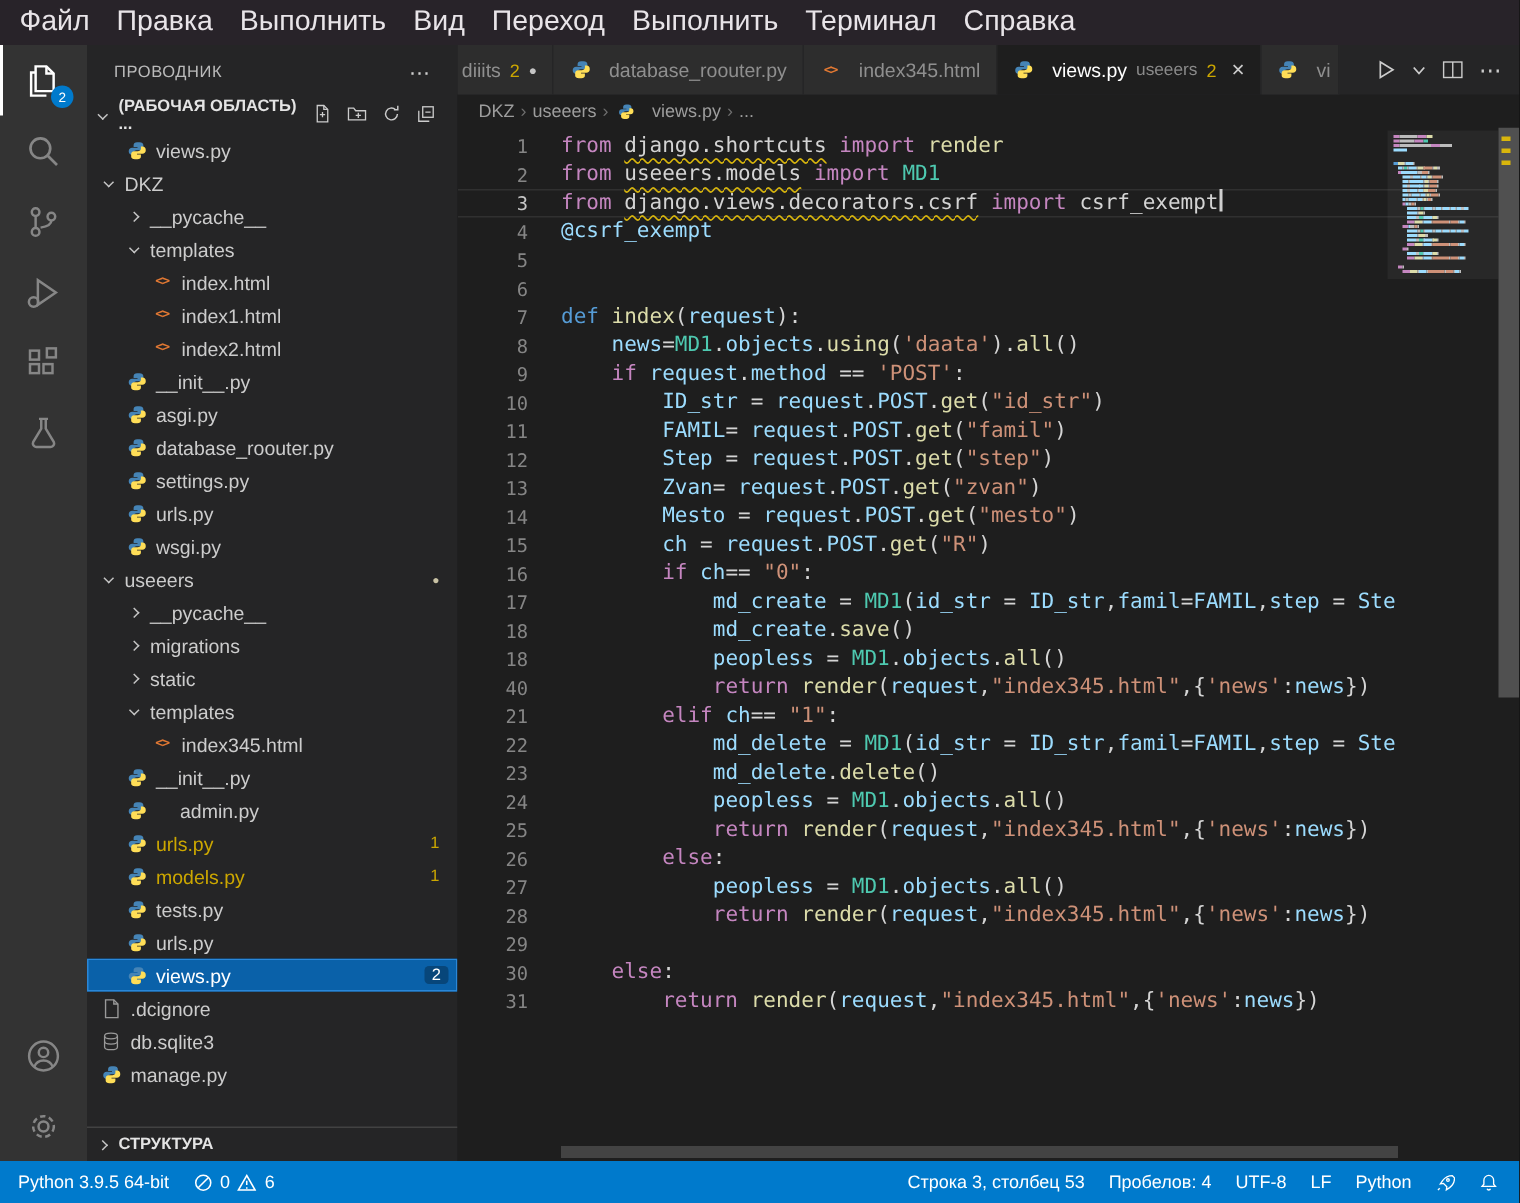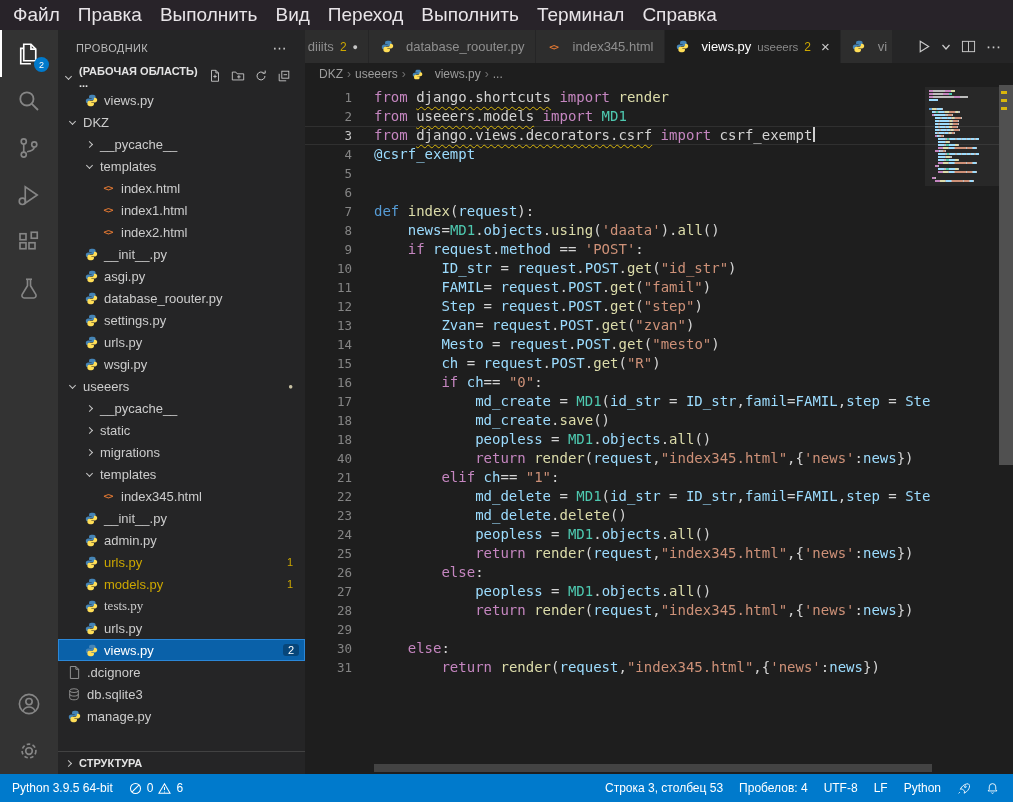--- a/index.html
+++ b/index.html
@@ -321,46 +321,46 @@
             <span class="chev open"></span>
             <span class="tree-label">useeers</span>
             <span class="tree-dot">●</span>
           </div>
           <div class="tree-row" style="padding-left: 25px;">
             <span class="chev closed"></span>
             <span class="tree-label">__pycache__</span>
           </div>
           <div class="tree-row" style="padding-left: 25px;">
             <span class="chev closed"></span>
+            <span class="tree-label">migrations</span>
+          </div>
+          <div class="tree-row" style="padding-left: 25px;">
+            <span class="chev closed"></span>
             <span class="tree-label">static</span>
-          </div>
-          <div class="tree-row" style="padding-left: 25px;">
-            <span class="chev closed"></span>
-            <span class="tree-label">migrations</span>
           </div>
           <div class="tree-row" style="padding-left: 25px;">
             <span class="chev open"></span>
             <span class="tree-label">templates</span>
           </div>
           <div class="tree-row" style="padding-left: 42px;">
             <span class="fico">
               <span class="html-glyph">&lt;&gt;</span>
             </span>
             <span class="tree-label">index345.html</span>
           </div>
           <div class="tree-row" style="padding-left: 25px;">
             <span class="fico">
               <svg width="13" height="13" viewBox="0 0 16 16">
                 <path fill="#4584b6" d="M7.9 1C6 1 5 1.9 5 3.3V5h3.2v.6H3.8C2.2 5.6 1 6.7 1 8.5s1 2.9 2.6 2.9H5V9.8C5 8.4 6.2 7.6 7.6 7.6h3C11.9 7.6 13 6.6 13 5.3v-2C13 1.9 11.7 1 9.9 1Z"></path>
                 <path fill="#ffde57" d="M8.1 15c1.9 0 2.9-.9 2.9-2.3V11H7.8v-.6h4.4c1.6 0 2.8-1.1 2.8-2.9s-1-2.9-2.6-2.9H11v1.6c0 1.4-1.2 2.2-2.6 2.2h-3C4.1 8.4 3 9.4 3 10.7v2C3 14.1 4.3 15 6.1 15Z"></path>
               </svg>
             </span>
             <span class="tree-label">__init__.py</span>
           </div>
-          <div class="tree-row" style="padding-left: 25px;">
+          <div class="tree-row" style="padding-left: 25px; gap: 16px;">
             <span class="fico">
               <svg width="13" height="13" viewBox="0 0 16 16">
                 <path fill="#4584b6" d="M7.9 1C6 1 5 1.9 5 3.3V5h3.2v.6H3.8C2.2 5.6 1 6.7 1 8.5s1 2.9 2.6 2.9H5V9.8C5 8.4 6.2 7.6 7.6 7.6h3C11.9 7.6 13 6.6 13 5.3v-2C13 1.9 11.7 1 9.9 1Z"></path>
                 <path fill="#ffde57" d="M8.1 15c1.9 0 2.9-.9 2.9-2.3V11H7.8v-.6h4.4c1.6 0 2.8-1.1 2.8-2.9s-1-2.9-2.6-2.9H11v1.6c0 1.4-1.2 2.2-2.6 2.2h-3C4.1 8.4 3 9.4 3 10.7v2C3 14.1 4.3 15 6.1 15Z"></path>
               </svg>
             </span>
             <span class="tree-label">admin.py</span>
           </div>
           <div class="tree-row warn" style="padding-left: 25px;">
             <span class="fico">
@@ -375,21 +375,21 @@
           <div class="tree-row warn" style="padding-left: 25px;">
             <span class="fico">
               <svg width="13" height="13" viewBox="0 0 16 16">
                 <path fill="#4584b6" d="M7.9 1C6 1 5 1.9 5 3.3V5h3.2v.6H3.8C2.2 5.6 1 6.7 1 8.5s1 2.9 2.6 2.9H5V9.8C5 8.4 6.2 7.6 7.6 7.6h3C11.9 7.6 13 6.6 13 5.3v-2C13 1.9 11.7 1 9.9 1Z"></path>
                 <path fill="#ffde57" d="M8.1 15c1.9 0 2.9-.9 2.9-2.3V11H7.8v-.6h4.4c1.6 0 2.8-1.1 2.8-2.9s-1-2.9-2.6-2.9H11v1.6c0 1.4-1.2 2.2-2.6 2.2h-3C4.1 8.4 3 9.4 3 10.7v2C3 14.1 4.3 15 6.1 15Z"></path>
               </svg>
             </span>
             <span class="tree-label">models.py</span>
             <span class="tree-badge">1</span>
           </div>
-          <div class="tree-row" style="padding-left: 25px; font-family: Liberation Serif, serif;">
+          <div class="tree-row" style="padding-left: 25px;">
             <span class="fico">
               <svg width="13" height="13" viewBox="0 0 16 16">
                 <path fill="#4584b6" d="M7.9 1C6 1 5 1.9 5 3.3V5h3.2v.6H3.8C2.2 5.6 1 6.7 1 8.5s1 2.9 2.6 2.9H5V9.8C5 8.4 6.2 7.6 7.6 7.6h3C11.9 7.6 13 6.6 13 5.3v-2C13 1.9 11.7 1 9.9 1Z"></path>
                 <path fill="#ffde57" d="M8.1 15c1.9 0 2.9-.9 2.9-2.3V11H7.8v-.6h4.4c1.6 0 2.8-1.1 2.8-2.9s-1-2.9-2.6-2.9H11v1.6c0 1.4-1.2 2.2-2.6 2.2h-3C4.1 8.4 3 9.4 3 10.7v2C3 14.1 4.3 15 6.1 15Z"></path>
               </svg>
             </span>
             <span class="tree-label">tests.py</span>
           </div>
           <div class="tree-row" style="padding-left: 25px;">
             <span class="fico">

